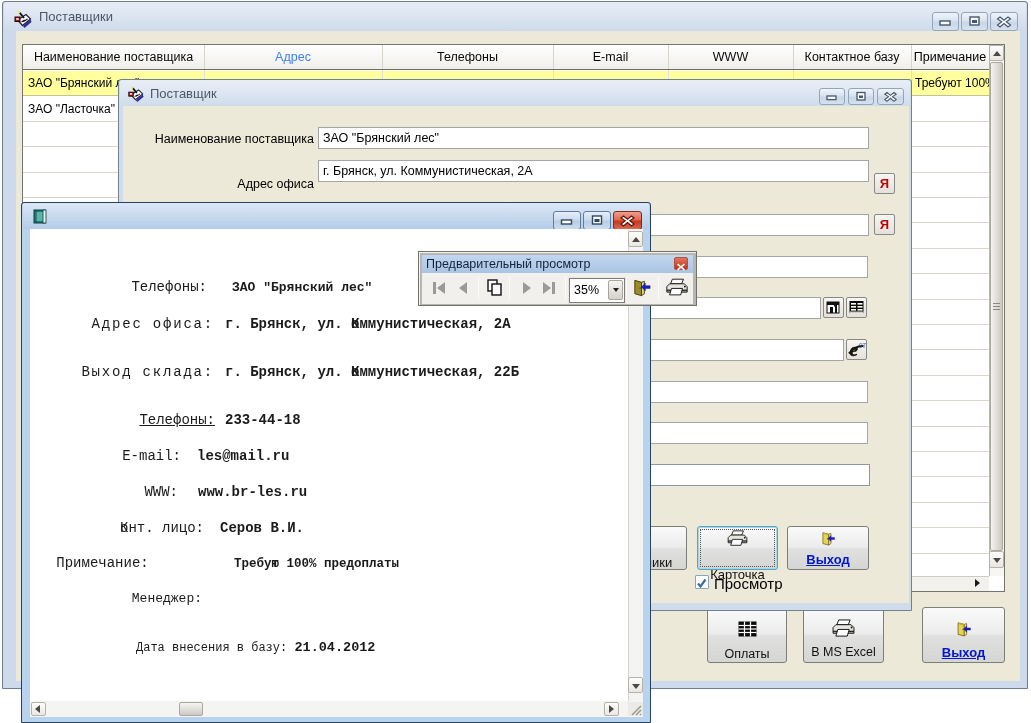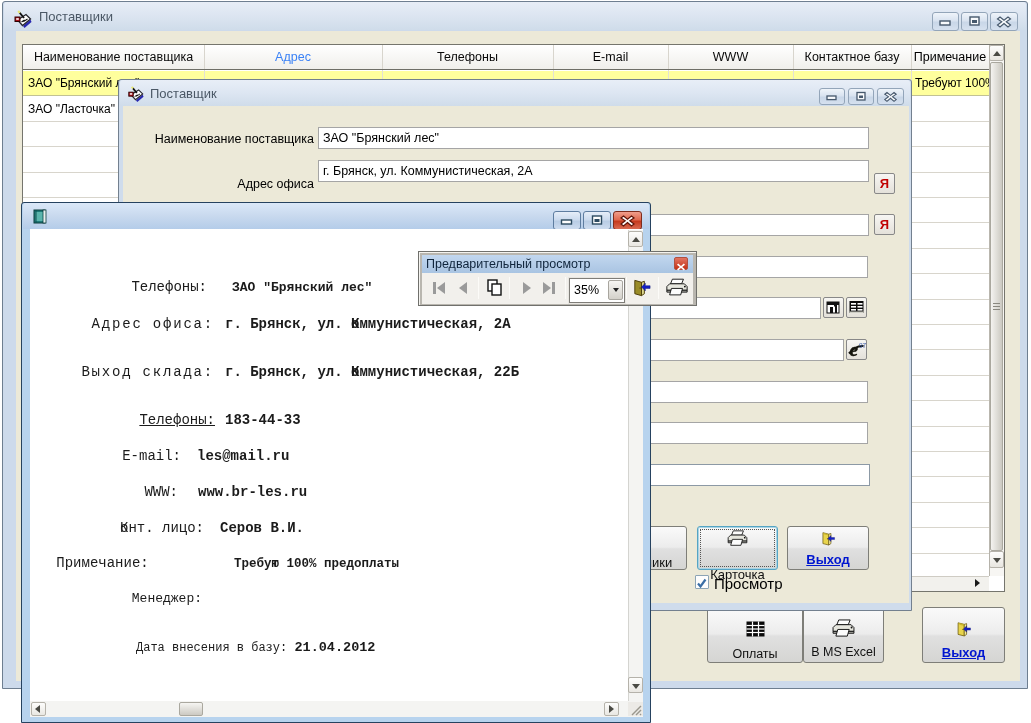--- a/index.html
+++ b/index.html
@@ -83,21 +83,21 @@
 <div class="abs" style="left:989px;top:45px;width:15px;height:531px;background:#f7f6f3;border-left:1px solid #b9b6ae;"></div>
 <div class="abs" style="left:989px;top:45px;width:15px;height:16px;background:linear-gradient(#fdfdfc,#e8e6e0);border:1px solid #b5b2aa;border-radius:2px;"></div>
 <div class="abs" style="left:993px;top:51px;width:0;height:0;border-left:4px solid transparent;border-right:4px solid transparent;border-bottom:5px solid #4a4a44;"></div>
 <div class="abs" style="left:990px;top:62px;width:13px;height:489px;background:linear-gradient(to right,#f4f3f0,#cbc9c1);border:1px solid #aaa89f;border-radius:2px;"></div>
 <div class="abs" style="left:993px;top:303px;width:7px;height:1px;background:#8a887f;box-shadow:0 3px 0 #8a887f,0 6px 0 #8a887f;"></div>
 <div class="abs" style="left:989px;top:551px;width:15px;height:17px;background:linear-gradient(#fdfdfc,#e8e6e0);border:1px solid #b5b2aa;border-radius:2px;"></div>
 <div class="abs" style="left:993px;top:558px;width:0;height:0;border-left:4px solid transparent;border-right:4px solid transparent;border-top:5px solid #4a4a44;"></div>
 <div class="abs" style="left:23px;top:576px;width:966px;height:15px;background:#f2f1ed;border-top:1px solid #cfccc4;"></div>
 <div class="abs" style="left:975px;top:579px;width:0;height:0;border-top:4px solid transparent;border-bottom:4px solid transparent;border-left:5px solid #1a1a1a;"></div>
 
-<div class="bigbtn" style="left:707px;top:607px;width:96px;height:56px;">
+<div class="bigbtn" style="left:707px;top:607px;width:80px;height:56px;">
   <svg width="19" height="16" viewBox="0 0 19 16" style="margin-top:13px;">
       <rect x="0.5" y="0.5" width="18" height="15" fill="#0a0a0a"></rect>
       <g stroke="#fff" stroke-width="1.2">
         <line x1="0.5" y1="4.5" x2="18.5" y2="4.5"></line>
         <line x1="0.5" y1="8" x2="18.5" y2="8"></line>
         <line x1="0.5" y1="11.5" x2="18.5" y2="11.5"></line>
         <line x1="6.5" y1="0.5" x2="6.5" y2="15.5"></line>
         <line x1="12.5" y1="0.5" x2="12.5" y2="15.5"></line>
       </g>
     </svg>
@@ -259,21 +259,21 @@
         </g>
       </svg></div>
 </div>
 <div class="mono" style="left:0px;top:280px;width:207px;text-align:right;">Телефоны:</div>
 <div class="mono mv" style="left:232px;top:280px;font-size:13px;">ЗАО "Брянский лес"</div>
 <div class="mono" style="left:0px;top:317px;width:214px;text-align:right;letter-spacing:1.8px;">Адрес офиса:</div>
 <div class="mono mv" style="left:225px;top:317px;">г. Брянск, ул. <span class="ov">К</span>оммунистическая, 2А</div>
 <div class="mono" style="left:0px;top:365px;width:214px;text-align:right;letter-spacing:1.8px;">Выход склада:</div>
 <div class="mono mv" style="left:225px;top:365px;">г. Брянск, ул. <span class="ov">К</span>оммунистическая, 22Б</div>
 <div class="mono" style="left:8px;top:413px;width:207px;text-align:right;text-decoration:underline;">Телефоны:</div>
-<div class="mono mv" style="left:225px;top:413px;">183-44-33</div>
+<div class="mono mv" style="left:225px;top:413px;">233-44-18</div>
 <div class="mono" style="left:0px;top:449px;width:181px;text-align:right;">E-mail:</div>
 <div class="mono mv" style="left:197px;top:449px;">les@mail.ru</div>
 <div class="mono" style="left:0px;top:485px;width:178px;text-align:right;">WWW:</div>
 <div class="mono mv" style="left:198px;top:485px;">www.br-les.ru</div>
 <div class="mono" style="left:0px;top:521px;width:204px;text-align:right;"><span class="ov">К</span>онт. лицо:</div>
 <div class="mono mv" style="left:220px;top:521px;">Серов В.И.</div>
 <div class="mono" style="left:0px;top:556px;width:205px;text-align:center;">Примечание:</div>
 <div class="mono mv" style="left:234px;top:557px;font-size:12.5px;">Требу<span class="ov">ю</span>т 100% предоплаты</div>
 <div class="mono" style="left:0px;top:591px;width:202px;text-align:right;font-size:13px;">Менеджер:</div>
 <div class="mono" style="left:136px;top:640px;font-size:12px;">Дата внесения в базу: <span class="mv" style="font-size:13.5px;">21.04.2012</span></div>

